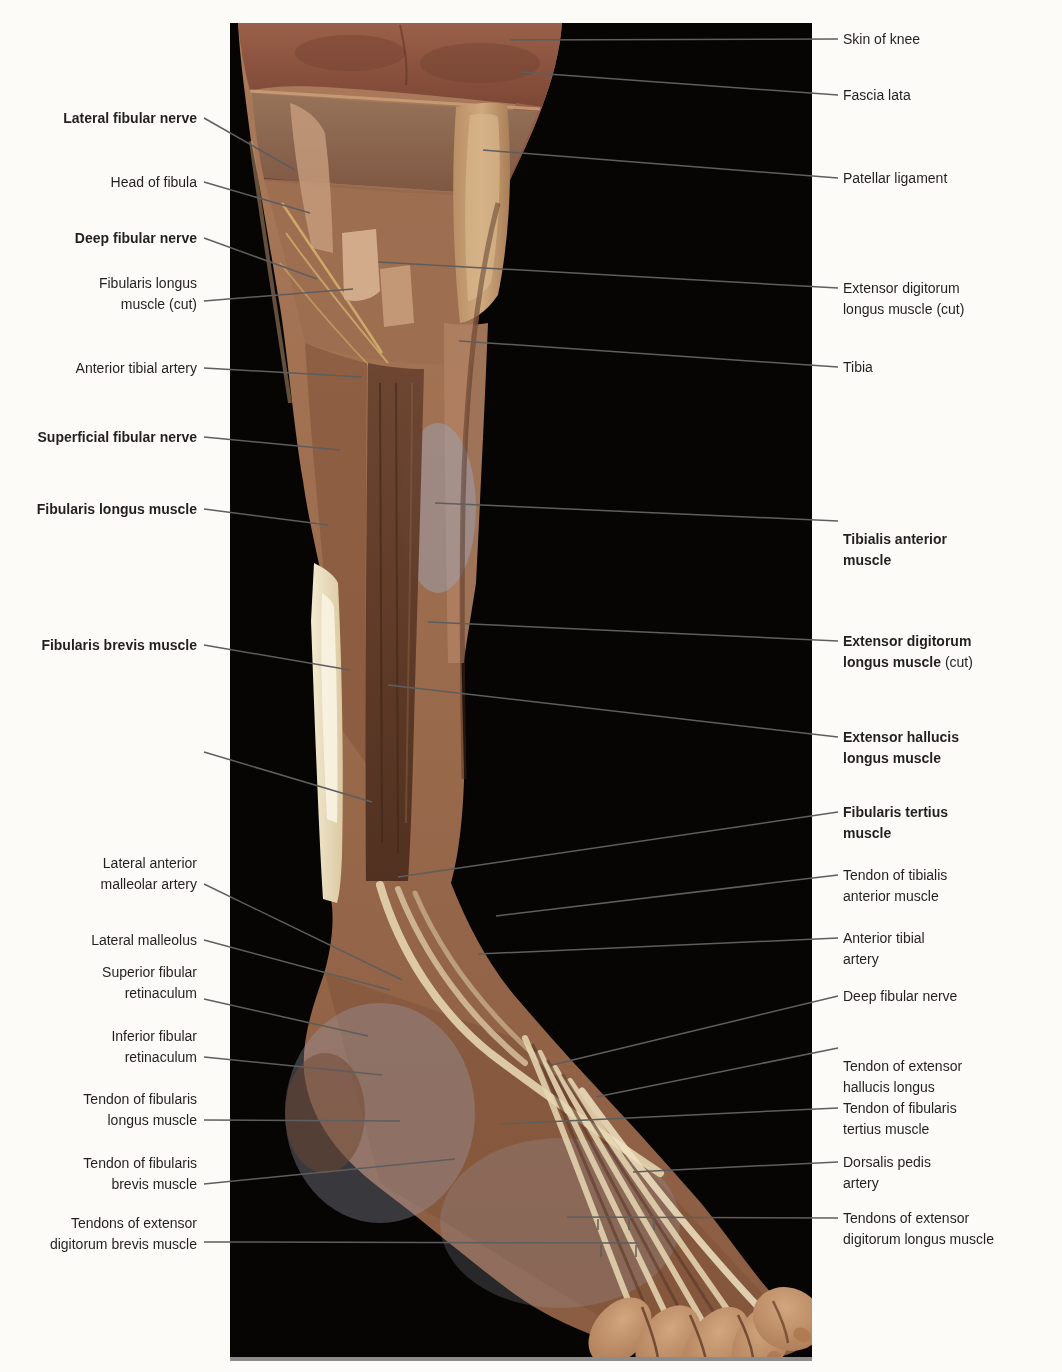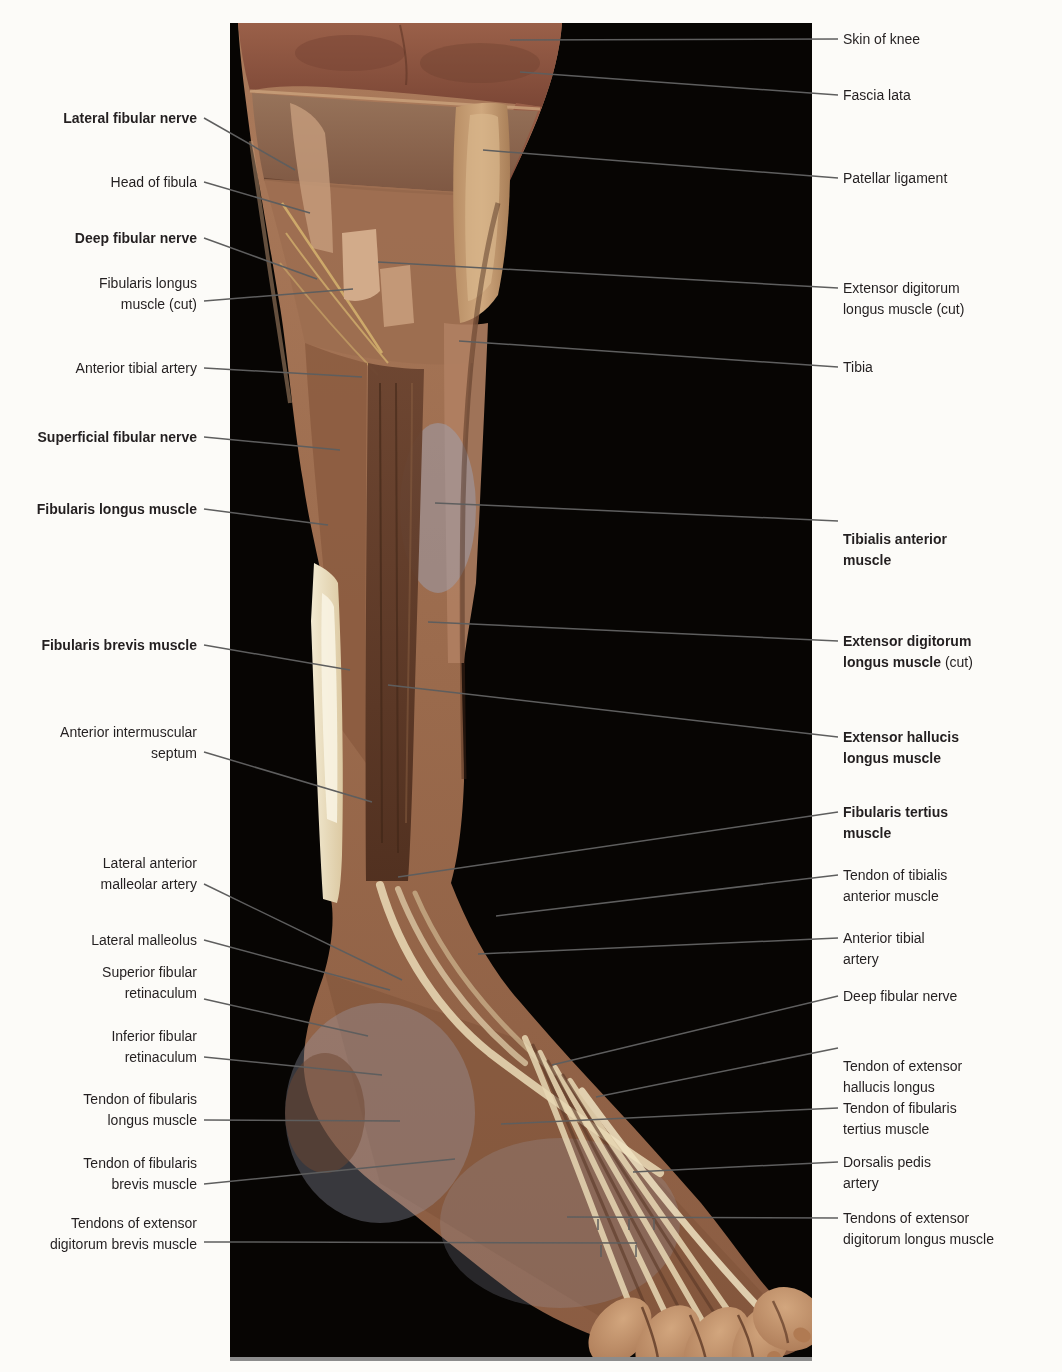--- a/index.html
+++ b/index.html
@@ -223,24 +223,20 @@
       </div>
       <div class="label left" style="top: 427px; margin-left: 8px;">
         <div><span class="b">Superficial fibular nerve</span></div>
       </div>
       <div class="label left" style="top: 499px;">
         <div><span class="b">Fibularis longus muscle</span></div>
       </div>
       <div class="label left" style="top: 635px; padding-left: 28px;">
         <div><span class="b">Fibularis brevis muscle</span></div>
       </div>
-      <div class="label left" style="top: 722px;">
-        <div><span>Anterior intermuscular</span></div>
-        <div><span>septum</span></div>
-      </div>
       <div class="label left" style="top: 853px; margin-left: 21px;">
         <div><span>Lateral anterior</span></div>
         <div><span>malleolar artery</span></div>
       </div>
       <div class="label left" style="top: 930px;">
         <div><span>Lateral malleolus</span></div>
       </div>
       <div class="label left" style="top: 962px; margin-left: 40px;">
         <div><span>Superior fibular</span></div>
         <div><span>retinaculum</span></div>

